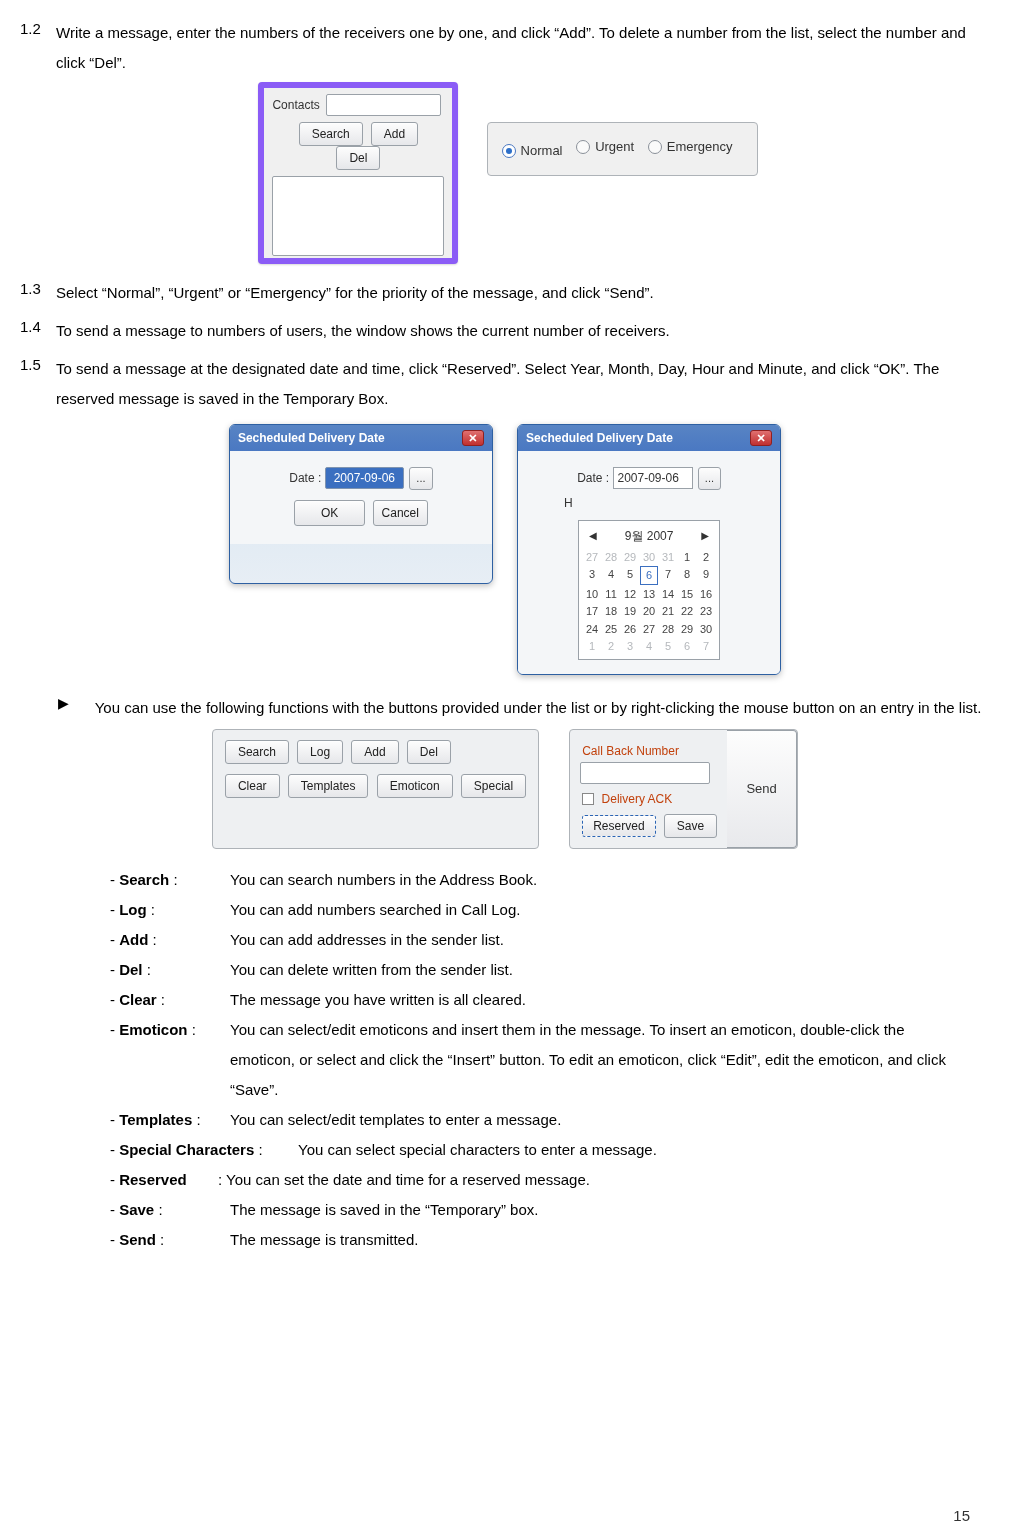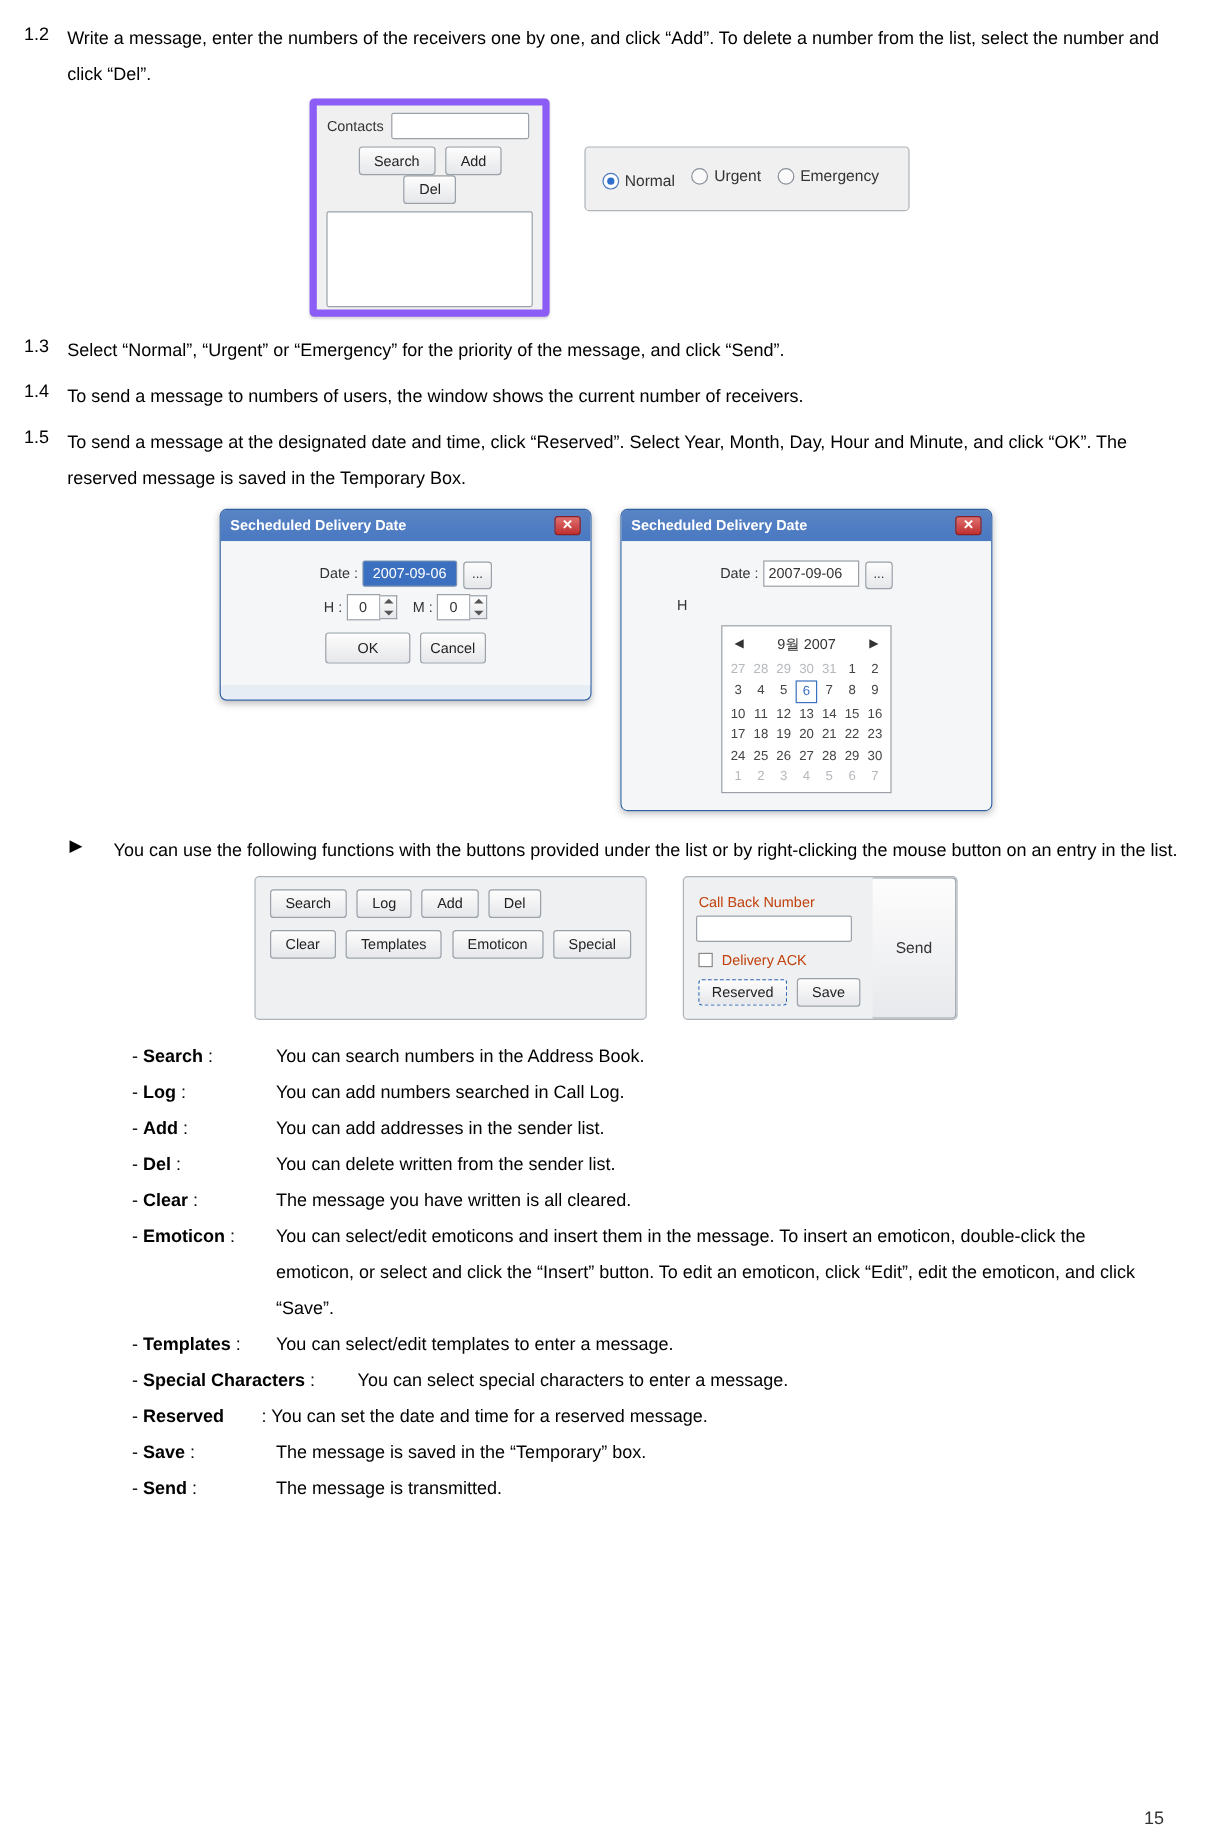--- a/index.html
+++ b/index.html
@@ -71,21 +71,21 @@
   }
   .radio-checked::after { content:""; width:6px; height:6px; border-radius:50%; background:#2d6fc9; }
   .radio-empty {
     width:14px; height:14px; border-radius:50%;
     border:1px solid #8a9099; background:#fafafa;
     display:inline-block; margin-right:5px;
   }
   .dialog-row { text-align:center; margin: 10px 0 18px 0; }
   .dlg {
     display:inline-block; vertical-align:top;
-    width: 310px;
+    width: 264px;
     border:1px solid #2e60a2;
     border-radius: 6px;
     background: linear-gradient(#d6e4f0,#e7eef5);
     box-shadow: 0 2px 6px rgba(0,0,0,0.25);
     margin: 0 10px;
     overflow:hidden;
   }
   .dlg-title {
     background: linear-gradient(#5884c4,#4a78c2);
     color:#fff; font-size:12px; font-weight:bold;
@@ -244,27 +244,20 @@
   <div class="dlg" style="height:160px;">
     <div class="dlg-title">
       <span>Secheduled Delivery Date</span>
       <span class="closebtn">✕</span>
     </div>
     <div class="dlg-body">
       <div class="line">
         <span>Date :</span>
         <span class="selectedDate">2007-09-06</span>
         <span class="datebtn">...</span>
-      </div>
-      <div class="line">
-        <span>H :</span>
-        <span class="spin">0</span><span class="spinbtns"></span>
-        &nbsp;&nbsp;
-        <span>M :</span>
-        <span class="spin">0</span><span class="spinbtns"></span>
       </div>
       <div class="line" style="margin-top:10px;">
         <span class="wbtn" style="padding:3px 26px;">OK</span>
         <span class="wbtn" style="padding:3px 8px;">Cancel</span>
       </div>
     </div>
   </div>
 
   
   <div class="dlg">

